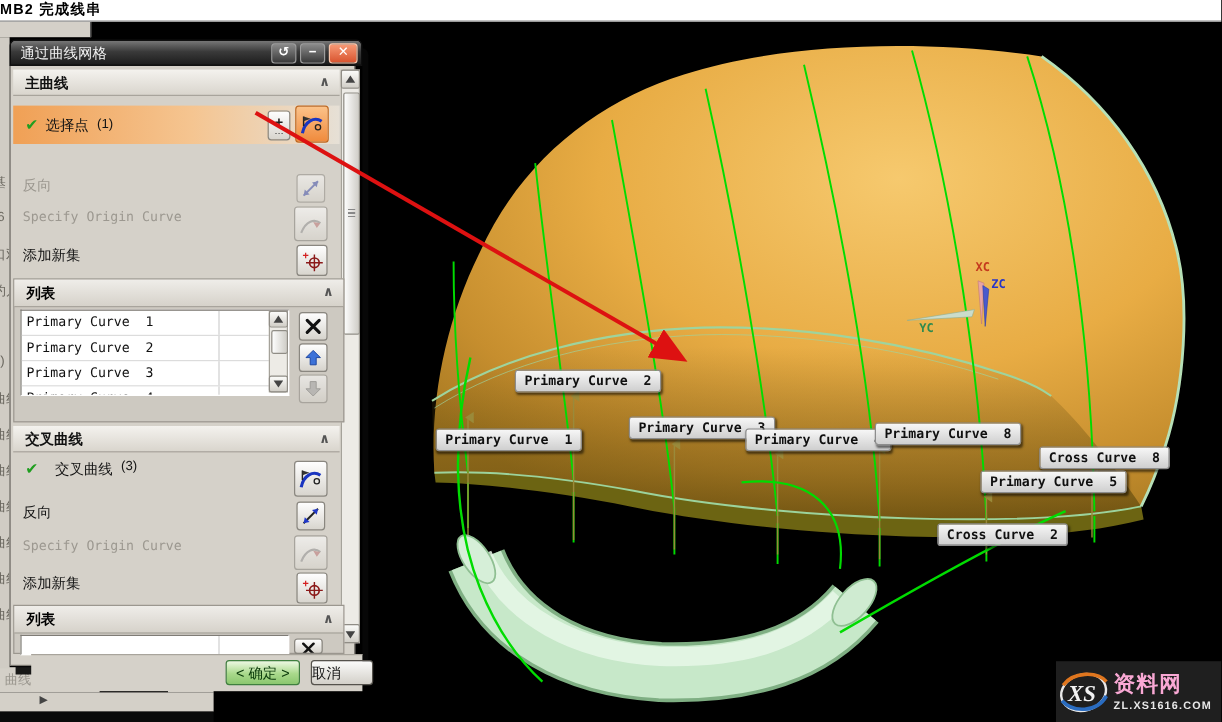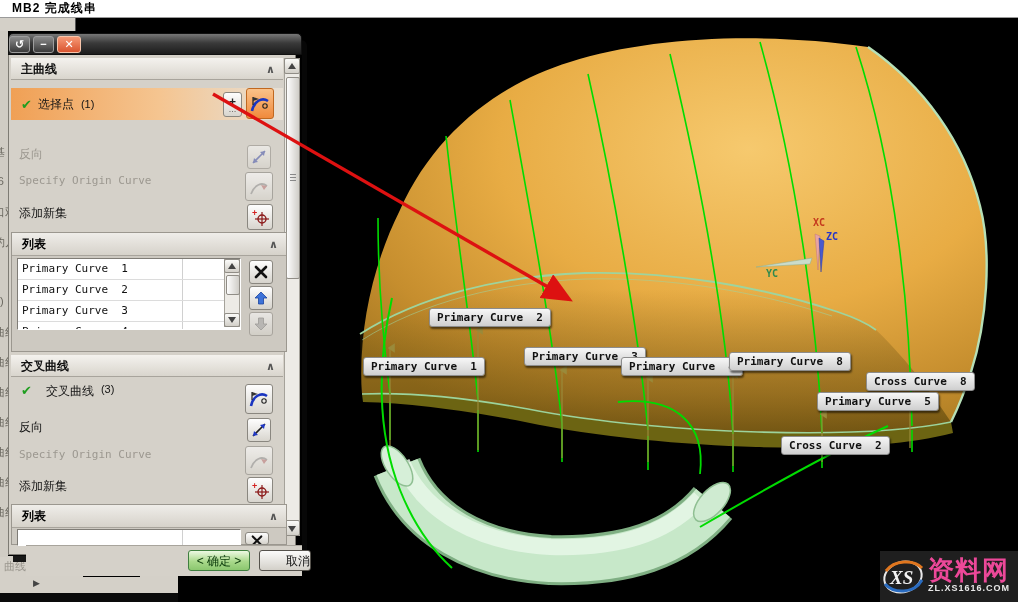--- a/index.html
+++ b/index.html
@@ -1,21 +1,21 @@
 <!DOCTYPE html>
 <html><head>
 <meta charset="utf-8">
 <style>
   html,body{margin:0;padding:0;background:#000;}
   #root{position:relative;width:1018px;height:602px;overflow:hidden;background:#000;
         font-family:"Liberation Sans","DejaVu Sans",sans-serif;}
   
   #menubar{position:absolute;left:0;top:0;width:1018px;height:17px;background:#FFFFFF;
            border-bottom:1px solid #9A9A9A;z-index:60;display:flex;align-items:center;}
-  #menubar .t{font-weight:bold;font-size:12px;color:#000;padding-left:12px;letter-spacing:1px;}
+  #menubar .t{font-weight:bold;font-size:12px;color:#000;padding-left:0;letter-spacing:1px;}
   #substrip{position:absolute;left:0;top:18px;width:75px;height:13px;background:#D4D0C8;z-index:5;border-right:1px solid #555;}
   #leftcol{position:absolute;left:0;top:31px;width:8px;height:526px;background:#D0CCC4;z-index:5;overflow:hidden;}
   #leftcol span{position:absolute;left:-6px;font-size:11px;color:#6A675F;white-space:nowrap;}
   
   .bgpanel{position:absolute;background:#D4D0C8;z-index:4;}
   .combo-txt{font-size:11px;color:#9A968E;padding:3px 0 0 4px;}
   .mini-btn{position:absolute;width:16px;height:15px;background:linear-gradient(#FBFBF9,#D2CFC8);
             border:1px solid #8A8780;border-radius:2px;font-size:8px;color:#444;text-align:center;line-height:14px;}
   
   #dialog{position:absolute;left:8px;top:33px;width:294px;height:522px;z-index:40;
@@ -61,31 +61,31 @@
         background:repeating-linear-gradient(#888 0 1px,transparent 1px 3px);}
   .sarrow{position:absolute;width:16px;height:16px;background:linear-gradient(#FBFBF9,#D2CFC8);
           border:1px solid #908D86;box-sizing:border-box;color:#333;font-size:8px;text-align:center;line-height:14px;border-radius:2px;}
   .tri-up{width:0;height:0;border-left:4px solid transparent;border-right:4px solid transparent;border-bottom:6px solid #444;margin:4px auto;}
   .tri-dn{width:0;height:0;border-left:4px solid transparent;border-right:4px solid transparent;border-top:6px solid #444;margin:5px auto;}
   #btnbar{position:absolute;left:17px;top:490px;width:276px;height:30px;border-top:1px solid #A8A49C;background:#D5D1C9;}
   .okbtn{position:absolute;left:162px;top:4px;width:62px;height:21px;border:1px solid #3F7F3F;border-radius:3px;
          background:linear-gradient(#EDF9E3,#A9D98B 55%,#8BC76F);font-size:12px;color:#0A3A0A;
          text-align:center;line-height:20px;box-sizing:border-box;}
   .cbtn{position:absolute;left:233px;top:4px;width:52px;height:21px;border:1px solid #55524C;border-radius:3px;
-        background:linear-gradient(#FBFBFA,#D3D0C9);font-size:12px;color:#111;text-align:right;line-height:20px;box-sizing:border-box;}
+        background:linear-gradient(#FBFBFA,#D3D0C9);font-size:12px;color:#111;text-align:left;line-height:20px;box-sizing:border-box;}
   
   .vp-label{position:absolute;z-index:20;background:linear-gradient(#F7F7F7,#CFCFCF);
             border:1px solid #8C8C8C;border-radius:3px;box-shadow:1px 2px 2px rgba(0,0,0,0.55);
             font-family:"DejaVu Sans Mono","Liberation Mono",monospace;font-size:11px;font-weight:bold;
             color:#101010;padding:2px 7px;white-space:pre;}
   
   #wm{position:absolute;left:880px;top:551px;width:138px;height:51px;background:#1F1F1F;z-index:15;
       display:flex;align-items:center;}
   #wm .txt{display:flex;flex-direction:column;margin-left:2px;}
-  #wm .name{font-size:26px;font-weight:bold;color:#ec4899;line-height:21px;letter-spacing:1px;}
+  #wm .name{font-size:18px;font-weight:bold;color:#f9a8d4;line-height:21px;letter-spacing:1px;}
   #wm .url{font-size:9px;font-weight:bold;color:#E8E8E8;letter-spacing:1px;margin-top:2px;}
   svg{display:block;}
   .abs{position:absolute;}
 </style>
 </head>
 <body>
 <div id="root">
 
 <svg class="abs" width="1018" height="602" style="left:0;top:0;z-index:10;">
   <defs>
@@ -211,20 +211,21 @@
 <div class="bgpanel" style="left:140px;top:556px;width:38px;height:21px;">
   <div class="mini-btn" style="left:4px;top:2px;">▼</div>
 </div>
 <div class="bgpanel" style="left:0;top:577px;width:178px;height:16px;">
   <div style="position:absolute;left:33px;top:1px;font-size:9px;color:#444;">▶</div>
 </div>
 <div class="abs" style="left:0;top:593px;width:178px;height:9px;background:#0A0A0A;z-index:6;"></div>
 
 <div id="dialog">
   <div id="titlebar">
+    <span class="t">通过曲线网格</span>
     <span class="winbtn">↺</span>
     <span class="winbtn">−</span>
     <span class="winbtn close">✕</span>
   </div>
 
   <div id="dlgbody">
 
     <div class="vscroll" style="left:275px;top:3px;width:16px;height:478px;">
       <div class="sarrow" style="left:-1px;top:-1px;">
             <div class="tri-up"></div>

